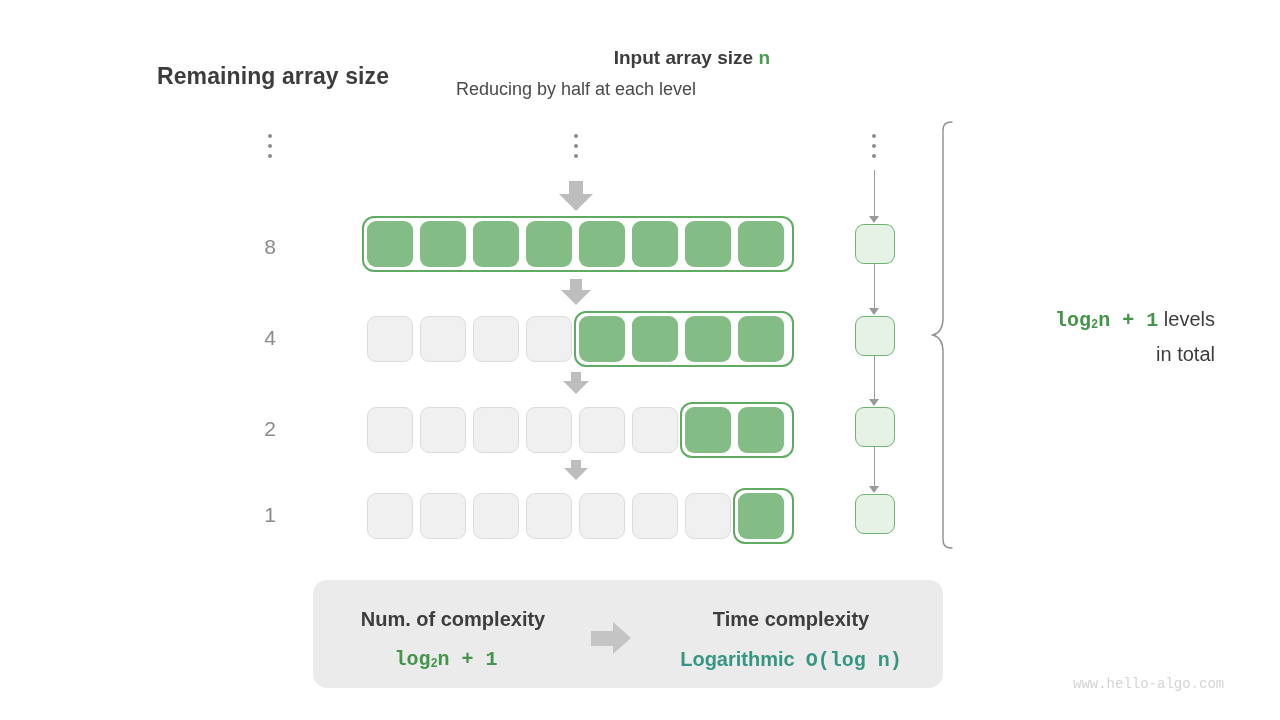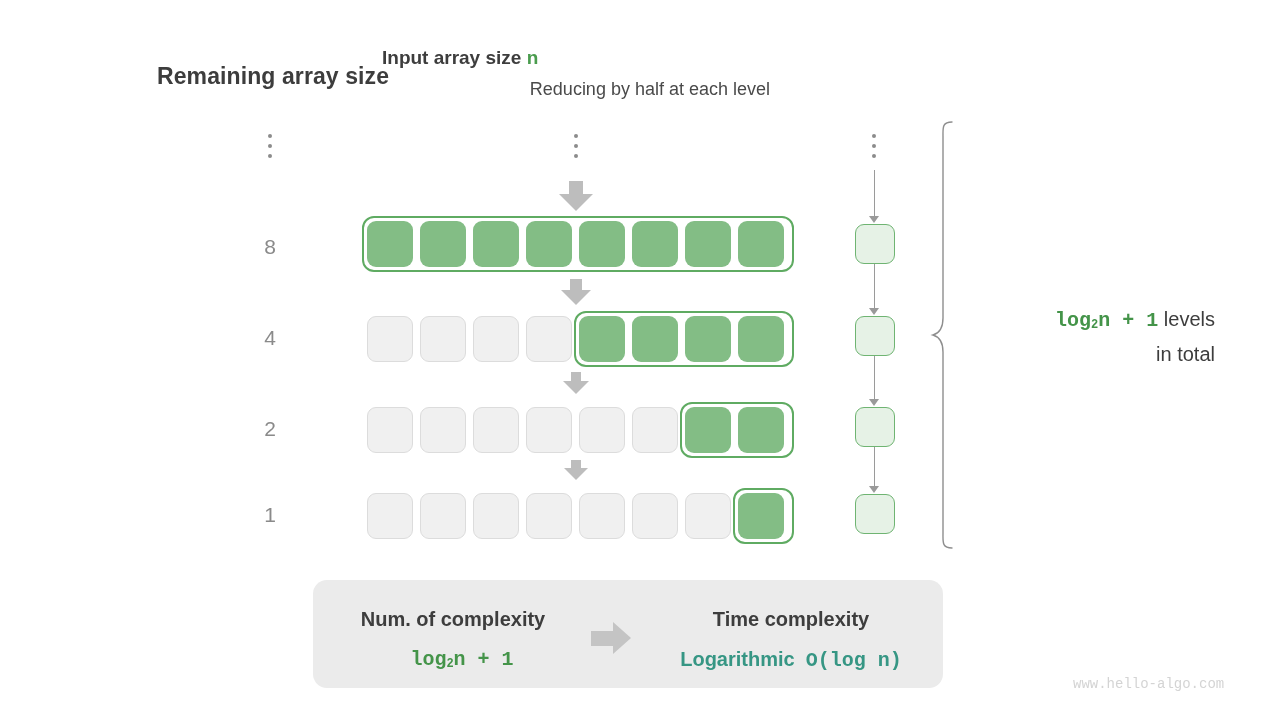--- a/index.html
+++ b/index.html
@@ -9,22 +9,22 @@
     font-family:"Liberation Sans", sans-serif;
     overflow:hidden;
     position:relative;
     color:#3a3a3a;
   }
   .stage{position:absolute;left:0;top:0;width:1280px;height:720px;}
 
   
   .hdr{position:absolute;font-weight:bold;color:#3d3d3d;}
   #hdr-left{left:157px;top:63px;font-size:23px;letter-spacing:.1px;}
-  #hdr-mid{left:382px;top:47px;width:388px;text-align:left;font-size:19px;}
-  #hdr-mid-sub{left:382px;top:79px;width:388px;text-align:right;font-size:18px;font-weight:normal;color:#4a4a4a;}
+  #hdr-mid{left:382px;top:47px;width:388px;text-align:right;font-size:19px;}
+  #hdr-mid-sub{left:382px;top:79px;width:388px;text-align:center;font-size:18px;font-weight:normal;color:#4a4a4a;}
   #hdr-right{left:786px;top:51px;width:176px;text-align:center;font-size:19px;line-height:25px;}
   .green{color:#4a9c4e;}
 
   
   .dots{position:absolute;width:10px;}
   .dots i{display:block;width:4px;height:4px;border-radius:50%;background:#8c8c8c;margin:0 auto 6px auto;}
 
   
   .lvl-label{position:absolute;width:40px;text-align:center;font-size:21px;color:#8a8a8a;}
 
@@ -52,21 +52,21 @@
 
   
   #ann{position:absolute;left:975px;top:305px;width:240px;text-align:right;line-height:29px;}
   #ann .mono{font-family:"Liberation Mono", monospace;font-weight:bold;font-size:20px;color:#449449;}
   #ann .plain{font-size:20px;color:#3d3d3d;}
   #ann .sub{font-size:12px;vertical-align:-2px;}
 
   
   #summary{position:absolute;left:313px;top:580px;width:630px;height:108px;background:#ebebeb;border-radius:14px;}
   #sum-l-title{position:absolute;left:313px;top:608px;width:280px;text-align:center;font-size:20px;font-weight:bold;color:#3d3d3d;}
-  #sum-l-val{position:absolute;left:322px;top:648px;width:280px;text-align:center;
+  #sum-l-val{position:absolute;left:306px;top:648px;width:280px;text-align:center;
     font-family:"Liberation Mono", monospace;font-weight:bold;font-size:20px;color:#449449;}
   #sum-r-title{position:absolute;left:655px;top:608px;width:272px;text-align:center;font-size:20px;font-weight:bold;color:#3d3d3d;}
   #sum-r-val{position:absolute;left:655px;top:648px;width:272px;text-align:center;font-size:20px;color:#369684;}
   #sum-r-val .b{font-weight:bold;}
   #sum-r-val .m{font-family:"Liberation Mono", monospace;font-weight:bold;}
   .sub{font-size:12px;vertical-align:-2px;}
 
   .rarrow{position:absolute;left:591px;top:622px;width:48px;height:32px;}
   .rarrow .stem{position:absolute;left:0;top:9px;width:24px;height:15px;background:#c4c4c4;}
   .rarrow .head{position:absolute;left:22px;top:0;width:0;height:0;

